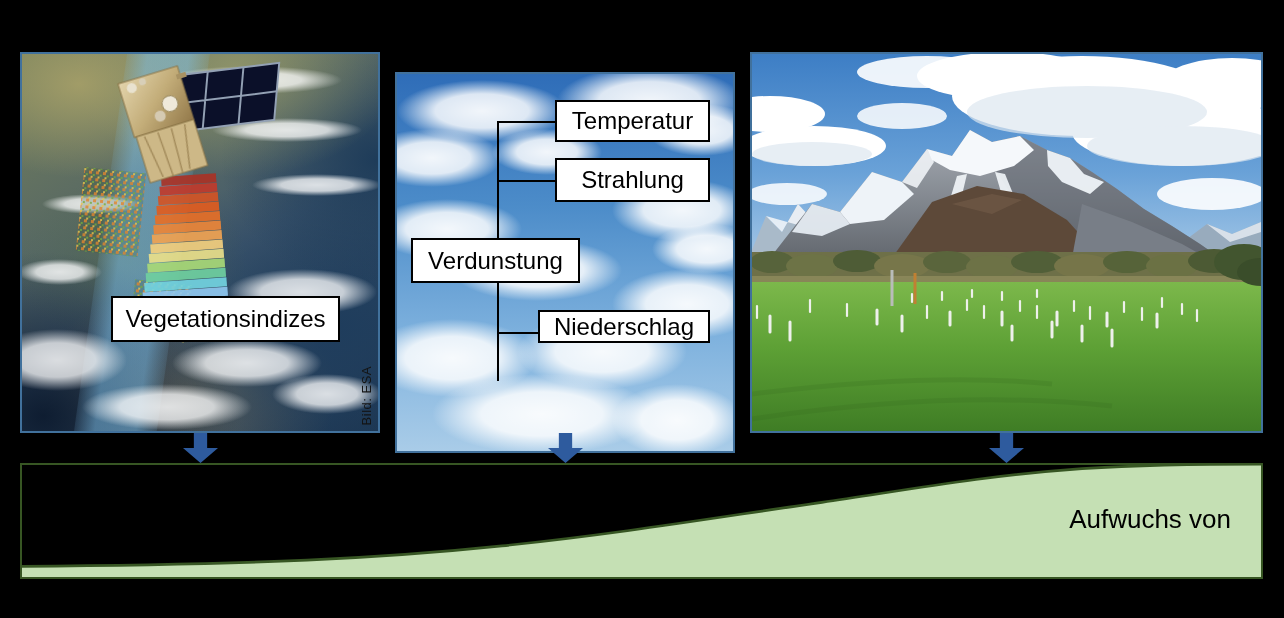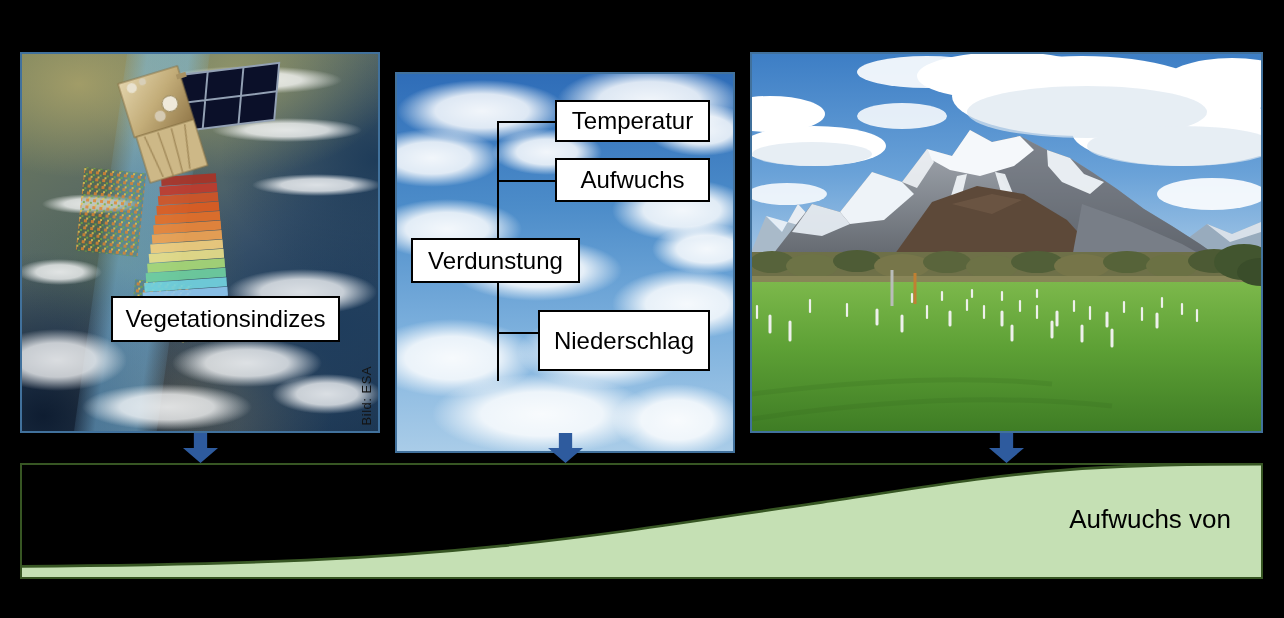--- a/index.html
+++ b/index.html
@@ -43,21 +43,21 @@
   
   .vline,.hline{position:absolute;background:var(--connector,#000);}
   .vline{left:100px;top:47px;width:2px;height:260px;}
   .hline{height:2px;}
   .h1{left:100px;top:47px;width:60px;}
   .h2{left:100px;top:106px;width:60px;}
   .h3{left:100px;top:258px;width:43px;}
   .wlabel.temp{left:158px;top:26px;width:155px;height:42px;}
   .wlabel.rad {left:158px;top:84px;width:155px;height:44px;}
   .wlabel.evap{left:14px;top:164px;width:169px;height:45px;}
-  .wlabel.prec{left:141px;top:236px;width:172px;height:61px;}
+  .wlabel.prec{left:141px;top:236px;width:172px;height:33px;}
   .wlabel.wbal{left:14px;top:305px;width:169px;height:46px;}
 
   
   .flow-arrow{position:absolute;top:433px;width:35px;height:30px;background:var(--accent-blue,#2E5B9E);
      clip-path:polygon(31% 0,69% 0,69% 50%,100% 50%,50% 100%,0 50%,31% 50%);}
   .a1{left:183px;} .a2{left:548px;} .a3{left:989px;}
 
   
   .growth{position:absolute;left:20px;top:463px;width:1243px;height:116px;
      border:2px solid var(--growth-border,#375623);box-sizing:border-box;background:transparent;}
@@ -159,21 +159,21 @@
         <div class="cloud" style="left: 120px; top: 240px; width: 170px; height: 75px; opacity: 0.95;"></div>
         <div class="cloud" style="left: 35px; top: 300px; width: 220px; height: 80px; opacity: 0.95;"></div>
         <div class="cloud" style="left: 215px; top: 310px; width: 130px; height: 72px; opacity: 0.95;"></div>
         <div class="cloud" style="left: 255px; top: 150px; width: 110px; height: 50px; opacity: 0.95;"></div>
       </div>
     <div class="vline"></div>
     <div class="hline h1"></div>
     <div class="hline h2"></div>
     <div class="hline h3"></div>
     <div class="wlabel temp">Temperatur</div>
-    <div class="wlabel rad">Aufwuchs</div>
+    <div class="wlabel rad">Strahlung</div>
     <div class="wlabel evap">Verdunstung</div>
     <div class="wlabel prec">Niederschlag</div>
   </div>
 
   <div class="panel field">
     <svg class="field-art" viewBox="0 0 509 377" preserveAspectRatio="none">
       <defs>
         <linearGradient id="skyg" x1="0" y1="0" x2="0" y2="1">
           <stop offset="0" stop-color="#3d7ec5"></stop>
             <stop offset=".5" stop-color="#6aa2d8"></stop>

